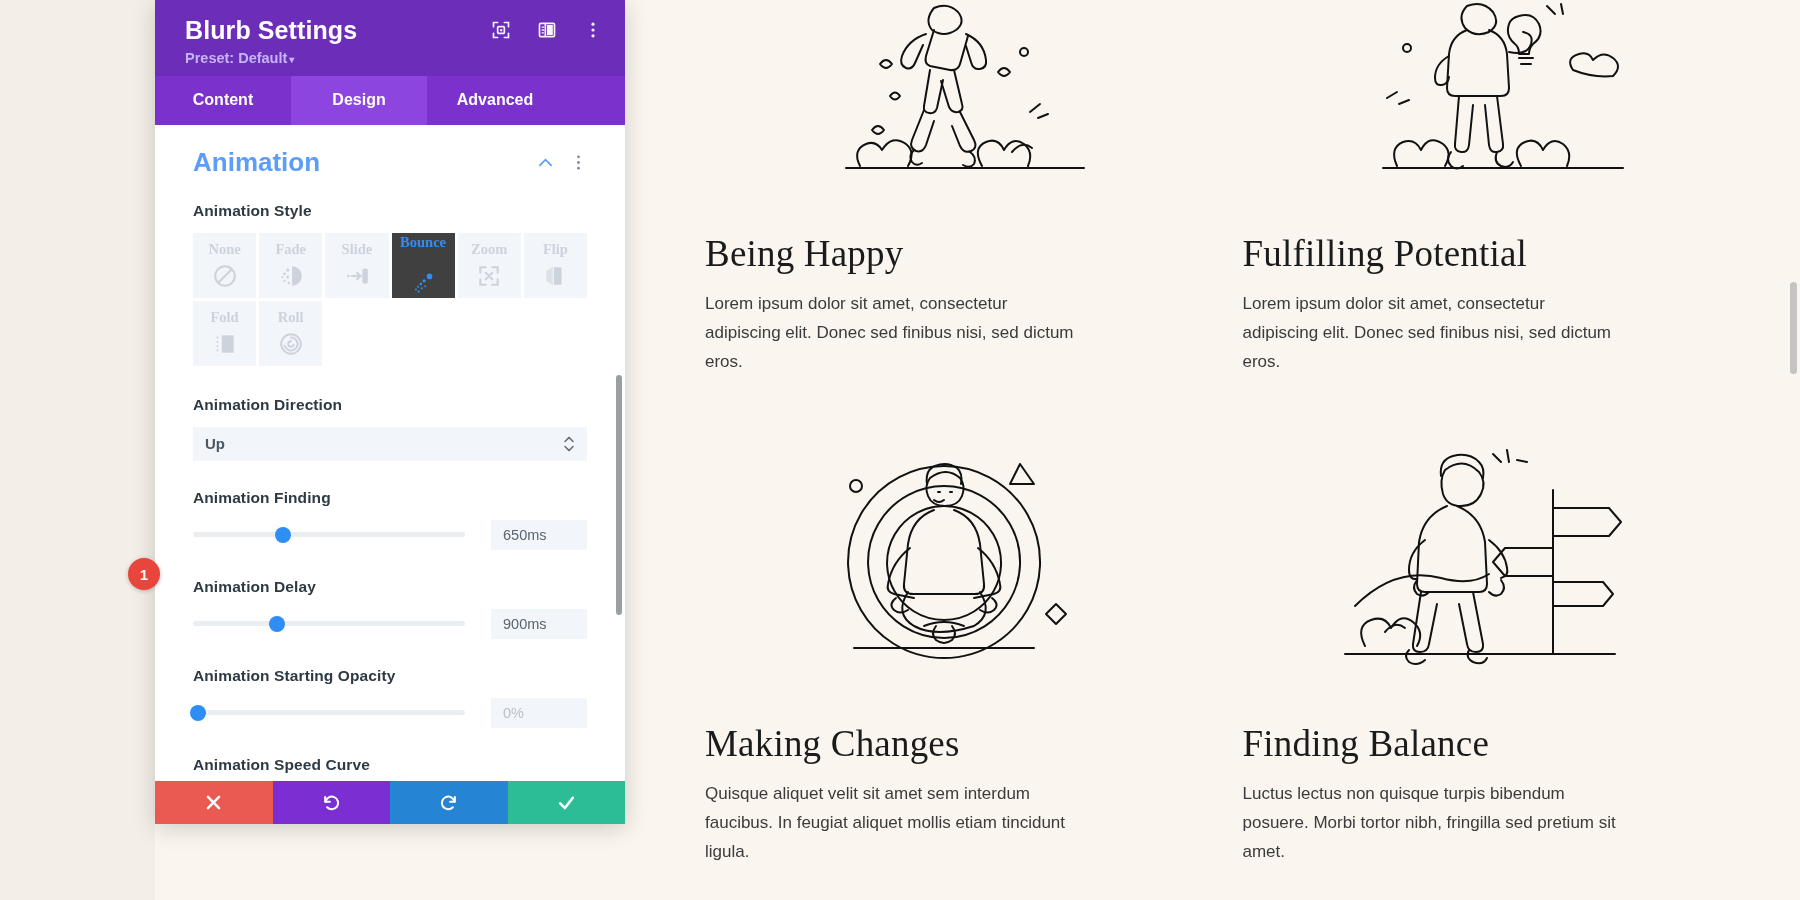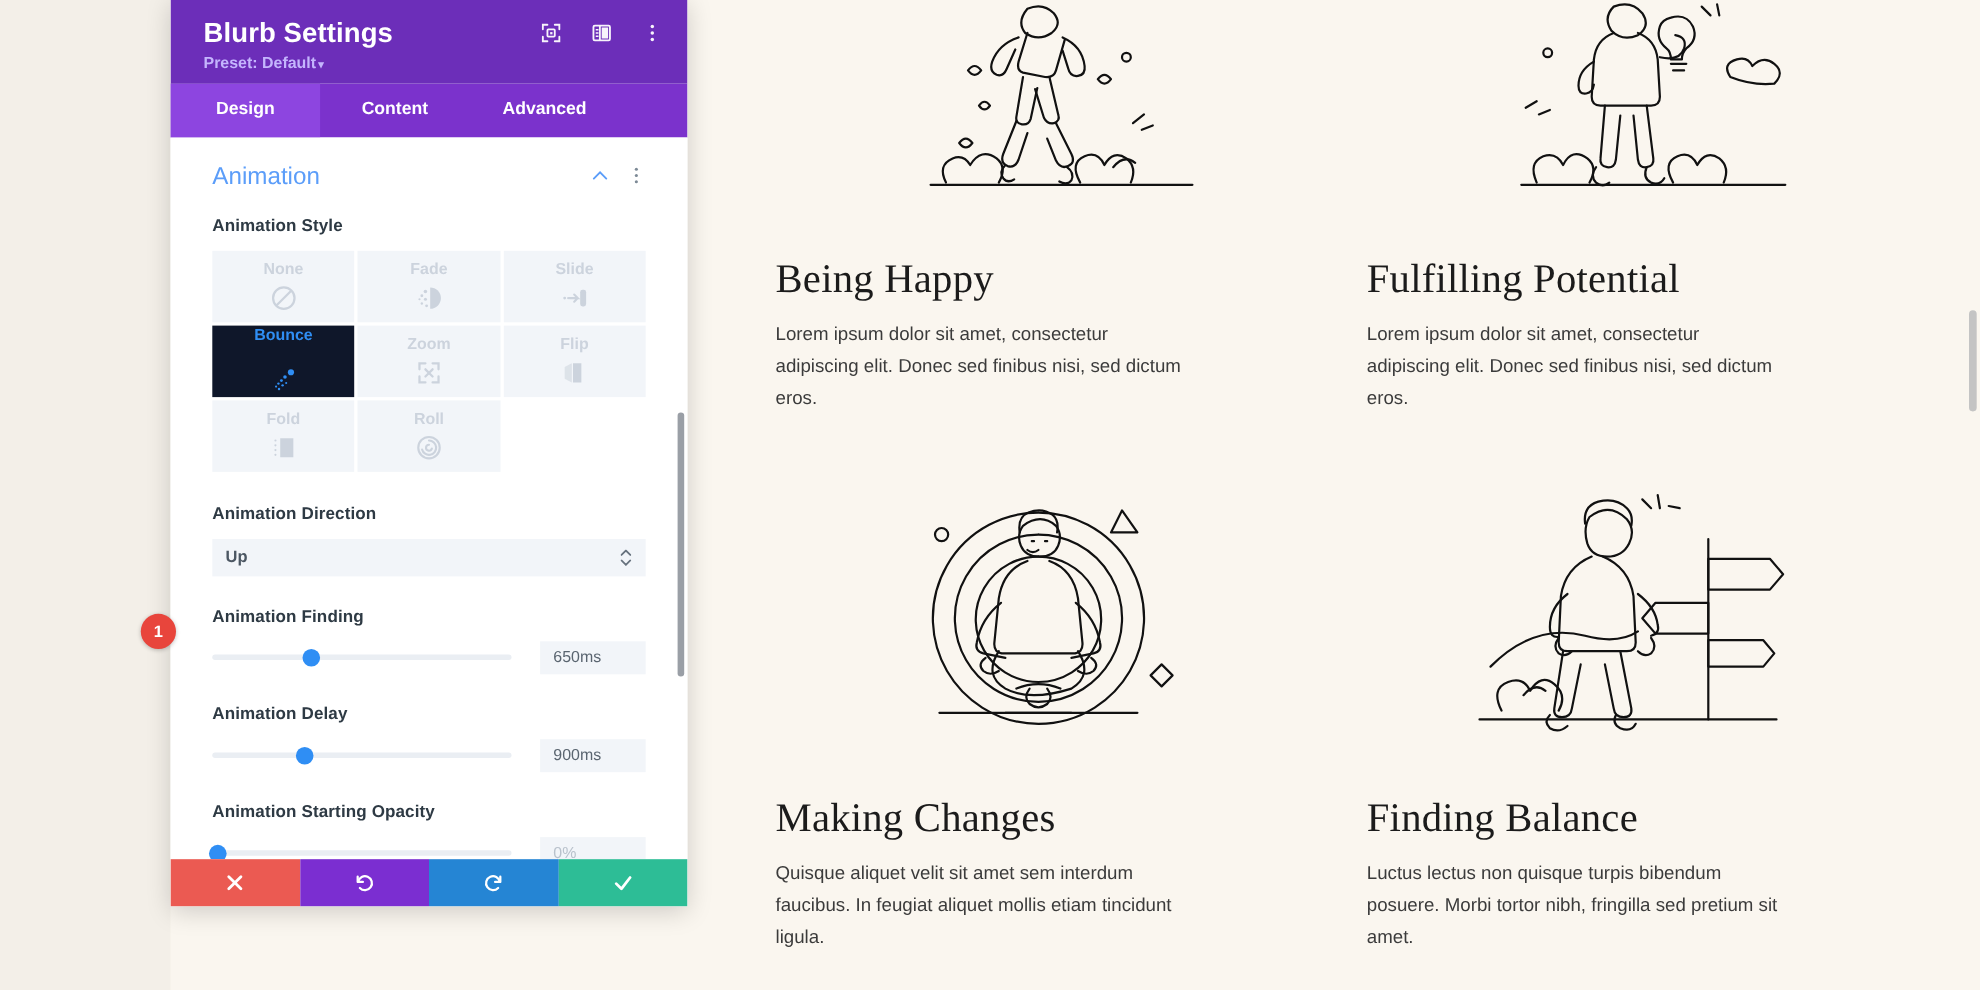--- a/index.html
+++ b/index.html
@@ -100,57 +100,58 @@
   }
   .body-inner { padding: 20px 38px 0 38px; }
 
   .section-head {
     display: flex;
     align-items: center;
     margin: 2px 0 24px 0;
   }
   .section-title {
     color: #5b9df9;
-    font-size: 22px;
-    font-weight: normal;
+    font-size: 26px;
+    font-weight: bold;
     flex: 1 1 auto;
   }
   .sect-icon { width: 17px; height: 17px; margin-left: 16px; cursor: pointer; }
 
   .field-label {
     font-size: 15.5px;
     color: #2e3a44;
     font-weight: bold;
     margin-bottom: 13px;
     letter-spacing: .1px;
   }
 
   
   .style-grid {
     display: grid;
-    grid-template-columns: repeat(3, 1fr);
+    grid-template-columns: repeat(6, 1fr);
     gap: 3px;
     margin-bottom: 30px;
+    font-family: Liberation Serif, serif;
   }
   .style-cell {
     background: #f2f5f9;
     height: 65px;
     display: flex;
     flex-direction: column;
     align-items: center;
     justify-content: center;
     gap: 5px;
     cursor: pointer;
   }
   .style-cell .sname {
     font-size: 14.5px;
     font-weight: bold;
     color: #ccd3dd;
   }
-  .style-cell.selected { background: #0f172a; gap: 20px; }
+  .style-cell.selected { background: #404040; gap: 20px; }
   .style-cell.selected .sname { color: #2f8ef4; }
   .style-cell .sglyph { width: 26px; height: 26px; }
 
   
   .select-wrap {
     position: relative;
     background: #f2f5f9;
     height: 34px;
     display: flex;
     align-items: center;
@@ -458,22 +459,22 @@
         </svg>
         <svg class="hicon" viewBox="0 0 24 24" fill="#ffffff">
           <circle cx="12" cy="5" r="1.9"></circle>
             <circle cx="12" cy="12" r="1.9"></circle>
             <circle cx="12" cy="19" r="1.9"></circle>
         </svg>
       </div>
     </div>
 
     <div class="tabs">
+      <div class="tab">Content</div>
       <div class="tab active">Design</div>
-      <div class="tab">Content</div>
       <div class="tab">Advanced</div>
     </div>
 
     <div class="modal-body">
       <div class="body-inner">
 
         <div class="section-head">
           <div class="section-title">Animation</div>
           <svg class="sect-icon" viewBox="0 0 24 24" fill="none" stroke="#5b9df9" stroke-width="2.4" stroke-linecap="round">
             <path d="M4 16l8-8 8 8"></path>

